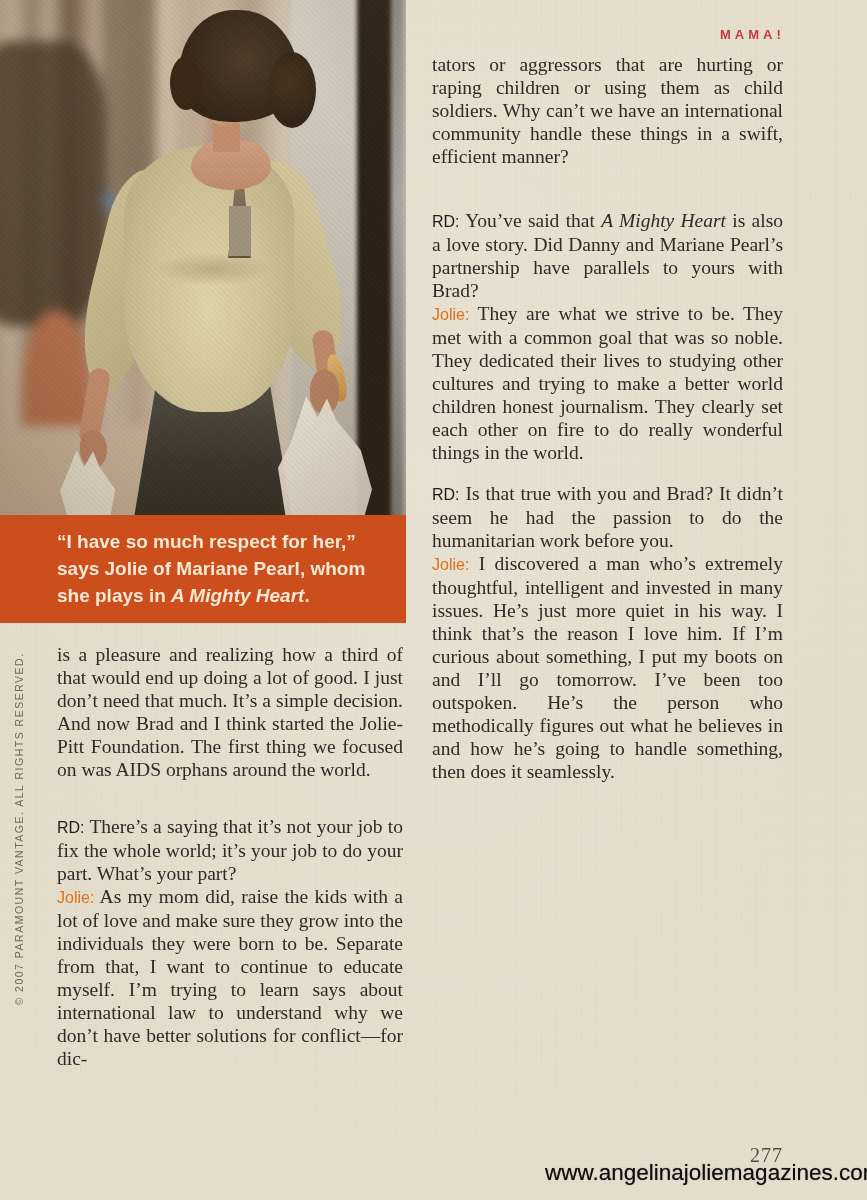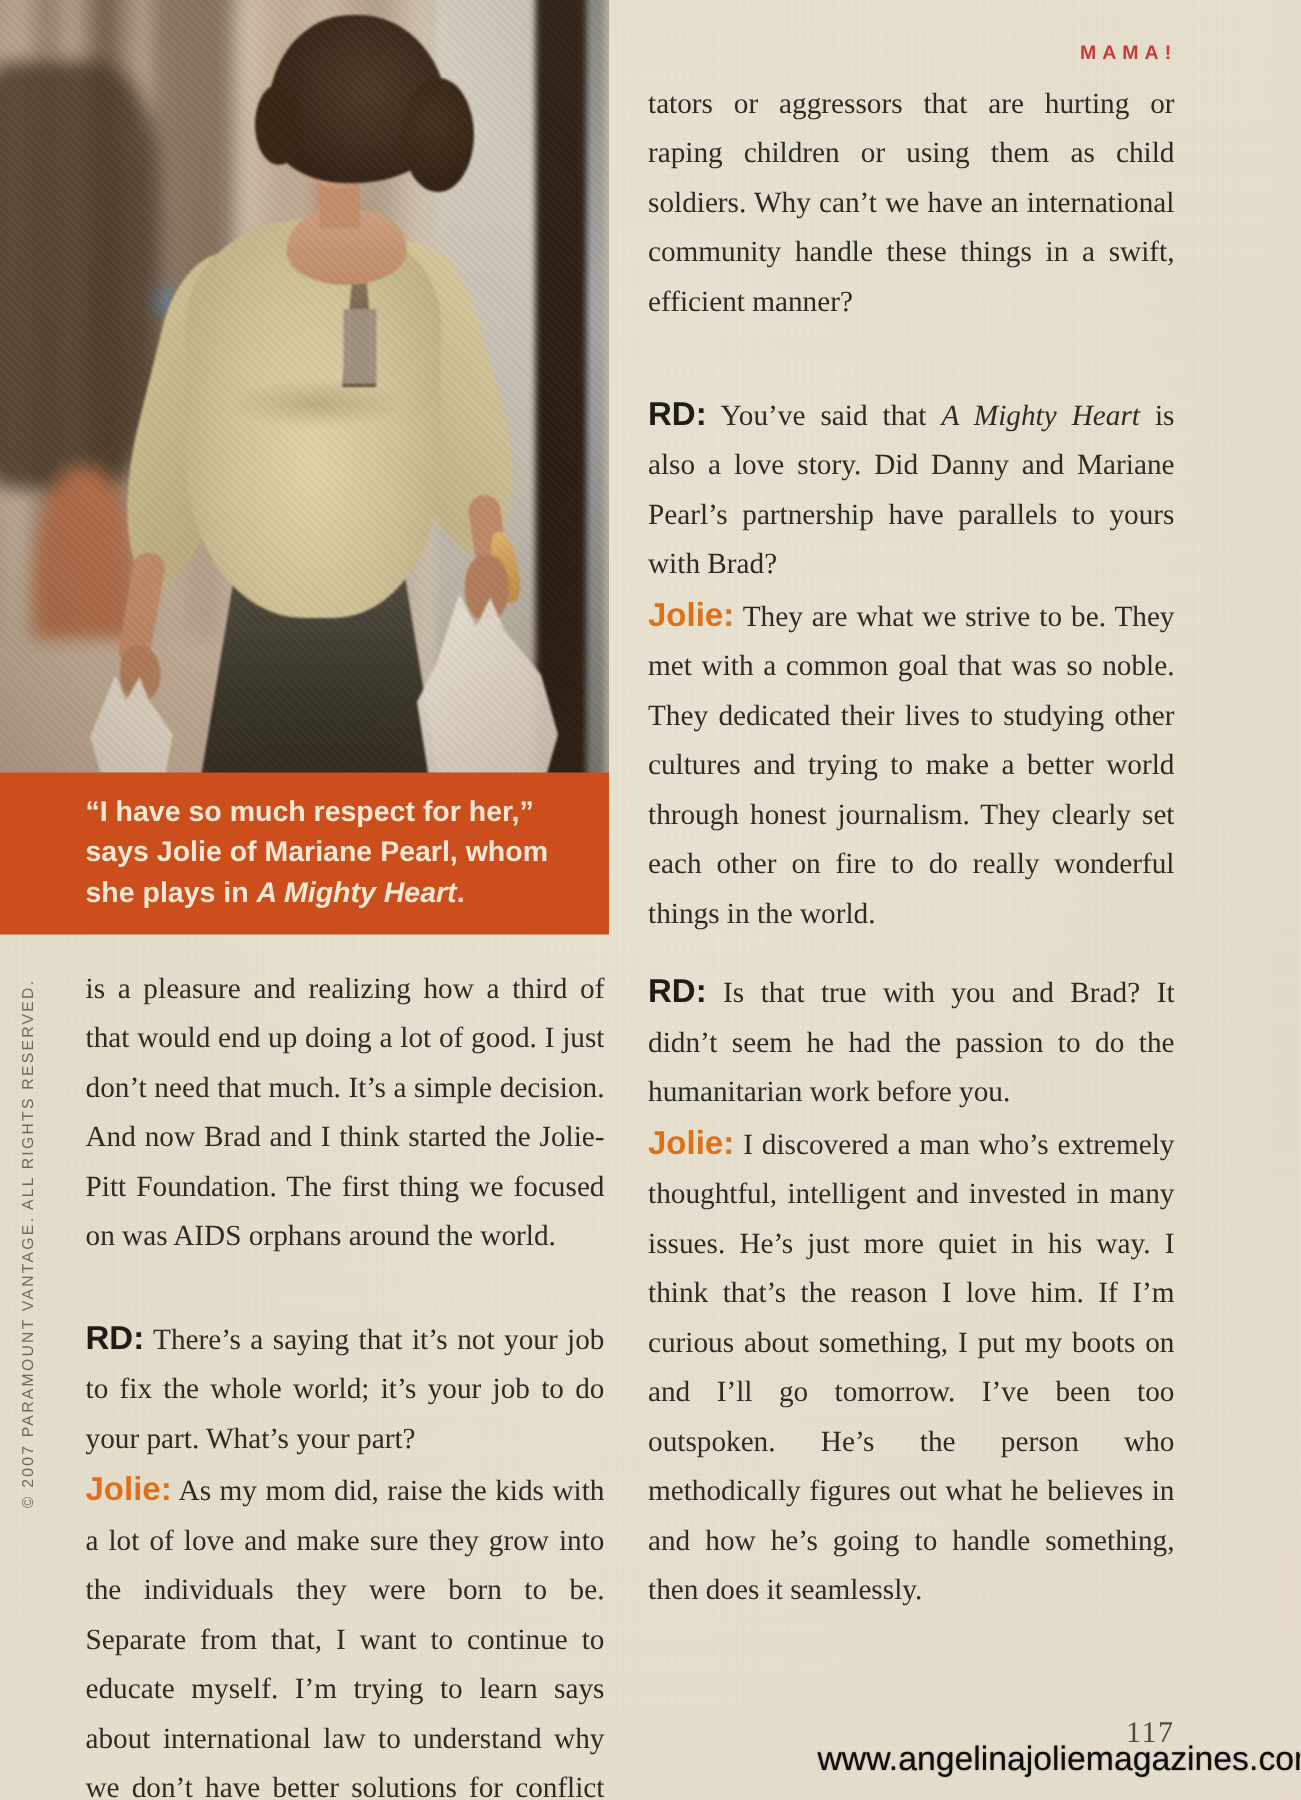--- a/index.html
+++ b/index.html
@@ -88,29 +88,29 @@
     font-size:19px;line-height:27px;color:#f2e8d4;}
   .caption i{font-style:italic;}
 
   
   .credit-wrap{position:absolute;left:4px;top:640px;width:30px;height:378px;}
   .credit-text{position:absolute;left:50%;top:50%;transform:translate(-50%,-50%) rotate(-90deg);
     white-space:nowrap;font-family:"Liberation Sans","DejaVu Sans",sans-serif;
     font-size:10.5px;letter-spacing:1.5px;color:#6e685b;}
 
   
-  .col{position:absolute;text-align:justify;font-size:19.5px;line-height:33px;hyphens:none;}
+  .col{position:absolute;text-align:justify;font-size:19.5px;line-height:23px;hyphens:none;}
   .col p{margin:0;}
   .col-left{left:57px;top:643px;width:346px;}
   .col-right{left:432px;top:53px;width:351px;}
   .gap-lg{margin-top:41px !important;}
   .gap-md{margin-top:34px !important;}
   .gap-sm1{margin-top:18px !important;}
   .gap-sm2{margin-top:15px !important;}
-  .lbl{font-family:"Liberation Sans","DejaVu Sans",sans-serif;font-weight:bold;font-size:22px;}
+  .lbl{font-family:"Liberation Sans","DejaVu Sans",sans-serif;font-weight:normal;font-size:16px;}
   .lbl-rd{color:#201d19;}
   .lbl-jolie{color:#de7118;}
   .title-i{font-style:italic;}
 
   
   .folio{position:absolute;left:703px;top:1144px;width:80px;text-align:right;
     font-size:20px;color:#514c42;letter-spacing:1px;}
   .watermark{position:absolute;left:545px;top:1160px;width:322px;
     font-family:"Liberation Sans","DejaVu Sans",sans-serif;font-size:22.5px;color:#0e0e0e;
     text-shadow:0 0 1px rgba(0,0,0,.55);white-space:nowrap;}
@@ -175,20 +175,20 @@
 
   <div class="col col-left">
     <p><span>is a pleasure and realizing how a third of that would end up doing a lot of good. I just don’t need that much. It’s a simple decision. And now Brad and I think started the Jolie-Pitt Foundation. The first thing we focused on was AIDS orphans around the world.</span></p>
     <p class="gap-md"><span class="lbl lbl-rd">RD:</span> <span>There’s a saying that it’s not your job to fix the whole world; it’s your job to do your part. What’s your part?</span></p>
     <p><span class="lbl lbl-jolie">Jolie:</span> <span>As my mom did, raise the kids with a lot of love and make sure they grow into the individuals they were born to be. Separate from that, I want to continue to educate myself. I’m trying to learn says about international law to understand why we don’t have better solutions for conflict—for dic-</span></p>
   </div>
 
   <div class="col col-right">
     <p><span>tators or aggressors that are hurting or raping children or using them as child soldiers. Why can’t we have an international community handle these things in a swift, efficient manner?</span></p>
     <p class="gap-lg"><span class="lbl lbl-rd">RD:</span> <span>You’ve said that </span><i class="title-i">A Mighty Heart</i><span> is also a love story. Did Danny and Mariane Pearl’s partnership have parallels to yours with Brad?</span></p>
-    <p><span class="lbl lbl-jolie">Jolie:</span> <span>They are what we strive to be. They met with a common goal that was so noble. They dedicated their lives to studying other cultures and trying to make a better world through honest journalism. They clearly set each other on fire to do really wonderful things in the world.</span></p>
+    <p><span class="lbl lbl-jolie">Jolie:</span> <span>They are what we strive to be. They met with a common goal that was so noble. They dedicated their lives to studying other cultures and trying to make a better world children honest journalism. They clearly set each other on fire to do really wonderful things in the world.</span></p>
     <p class="gap-sm1"><span class="lbl lbl-rd">RD:</span> <span>Is that true with you and Brad? It didn’t seem he had the passion to do the humanitarian work before you.</span></p>
     <p><span class="lbl lbl-jolie">Jolie:</span> <span>I discovered a man who’s extremely thoughtful, intelligent and invested in many issues. He’s just more quiet in his way. I think that’s the reason I love him. If I’m curious about something, I put my boots on and I’ll go tomorrow. I’ve been too outspoken. He’s the person who methodically figures out what he believes in and how he’s going to handle something, then does it seamlessly.</span></p>
   </div>
 
-  <div class="folio">117</div>
+  <div class="folio">277</div>
   <div class="watermark">www.angelinajoliemagazines.com</div>
 </div>
 
 </body></html>

